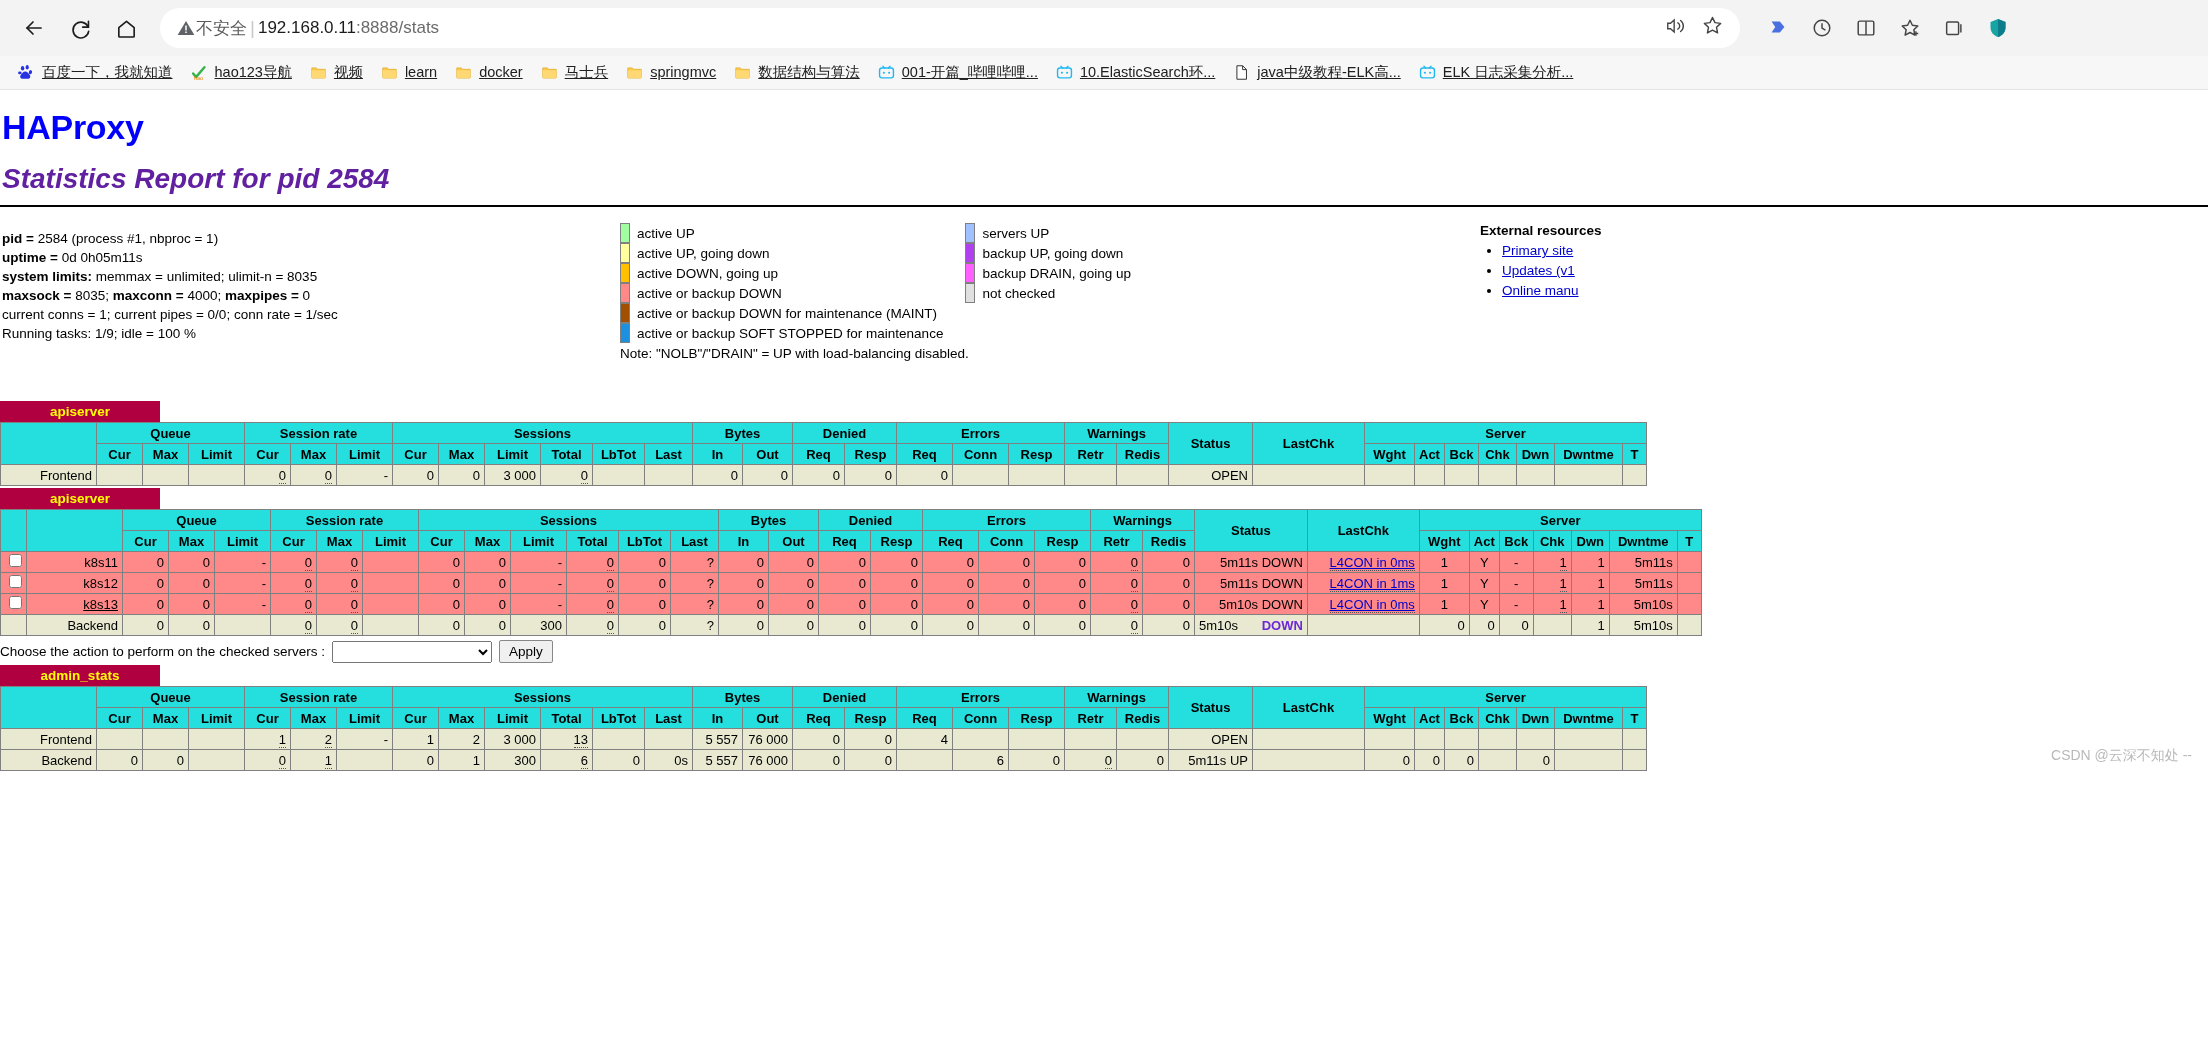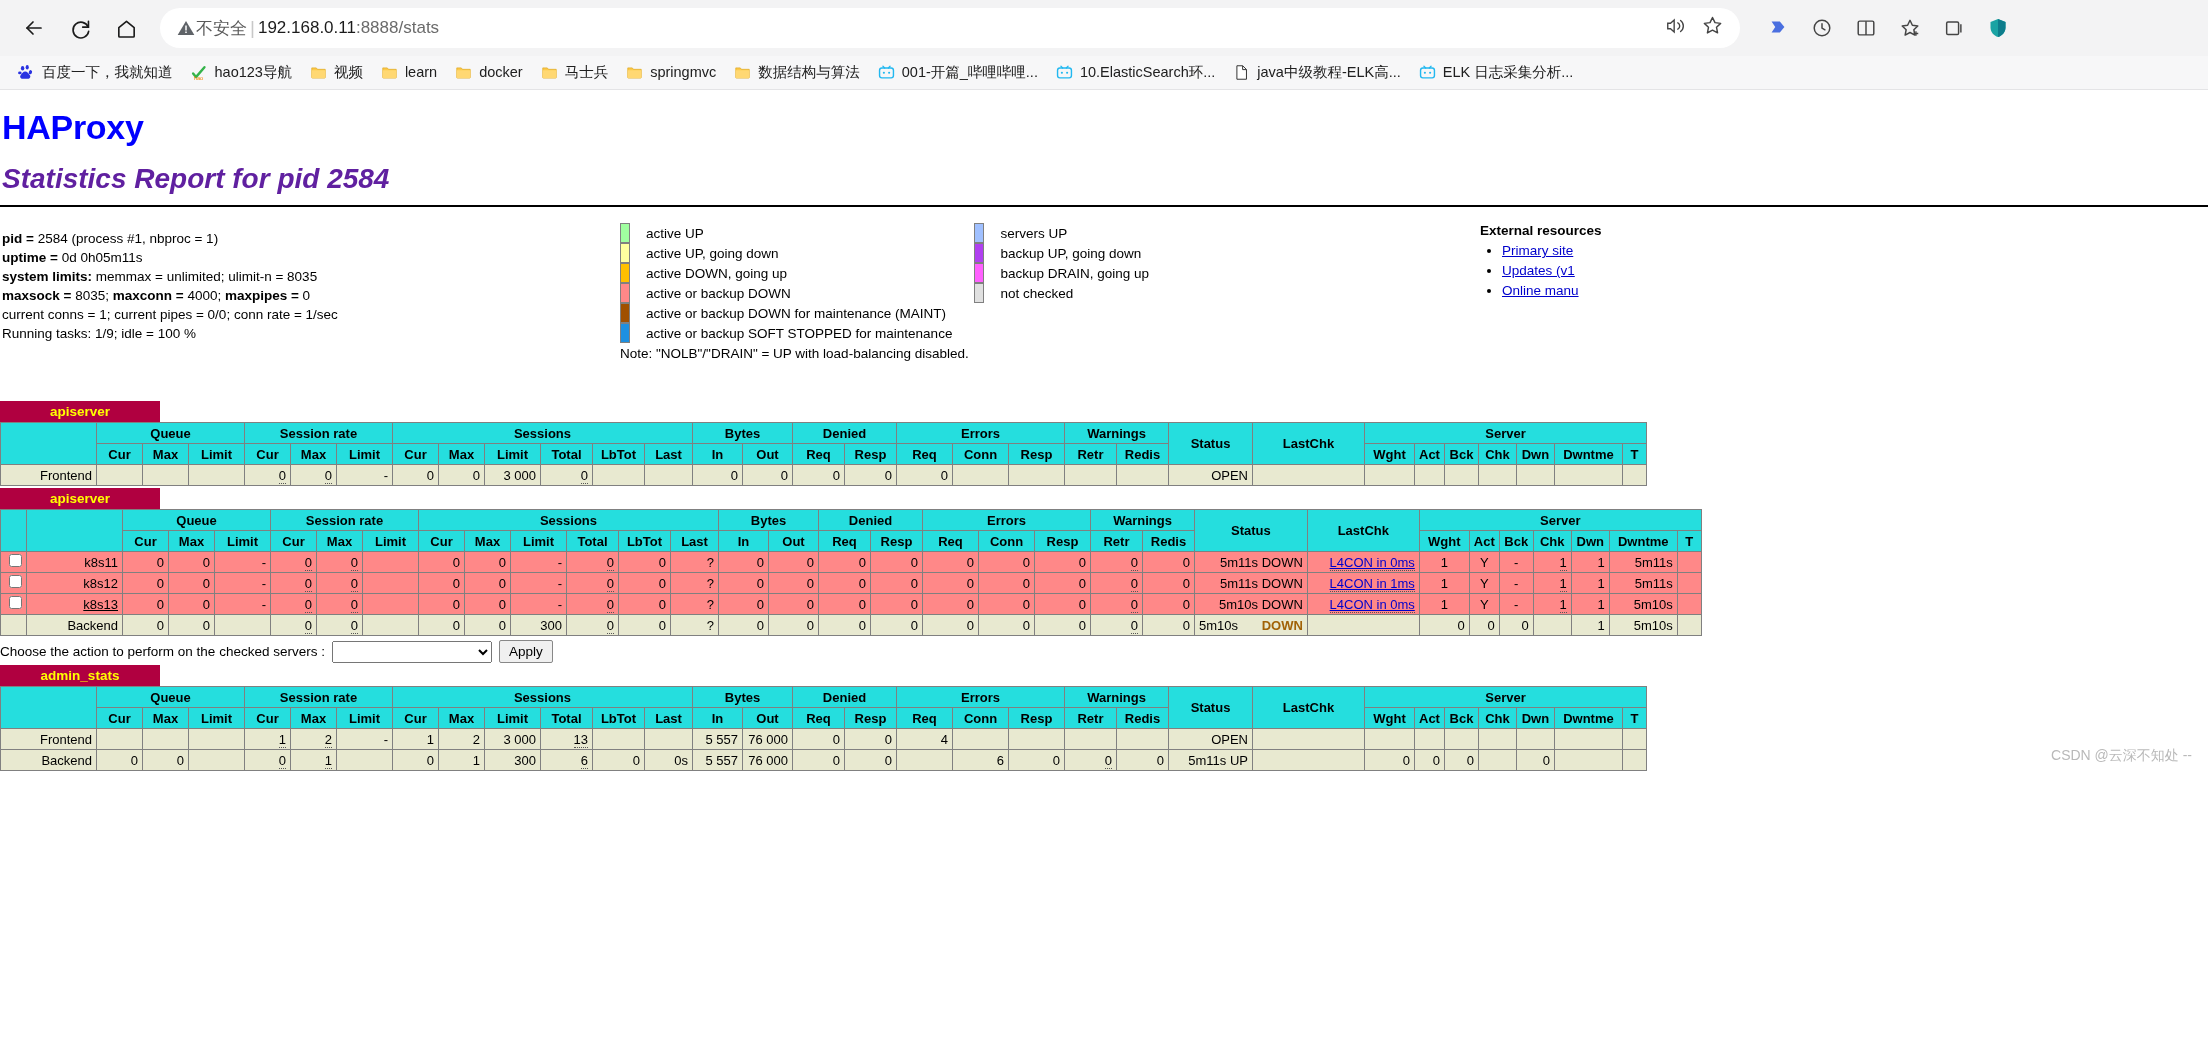--- a/index.html
+++ b/index.html
@@ -42,21 +42,21 @@
 
   
   .bookmarks {
     height:34px; display:flex; align-items:center;
     padding:0 10px; gap:2px; background:#f7f7f8;
     border-bottom:1px solid #e4e4e6;
     font-size:14.5px; color:#202020; white-space:nowrap; overflow:hidden;
   }
   .bm {
     display:flex; align-items:center; gap:7px;
-    padding:4px 8px; border-radius:5px; cursor:pointer; flex:0 0 auto;
+    padding:4px 8px; border-radius:5px; cursor:pointer; flex:0 0 auto;text-decoration:underline;
   }
   .bm-ico { width:17px; height:17px; flex:0 0 auto; display:block; }
   .bm-label { line-height:1; }
 
   
   .page { padding:0 0 0 0; background:#fff; position:relative; }
   .h1-haproxy {
     color:#0000ff; font-size:34px; font-weight:bold;
     margin:18px 0 0 2px; font-family:"Liberation Sans", sans-serif;
     letter-spacing:-0.3px;
@@ -74,21 +74,21 @@
   .info-area { position:relative; height:192px; font-size:13.5px; color:#000; }
 
   .proc-info { position:absolute; left:2px; top:22px; line-height:19px; font-size:13.5px;}
   .proc-info b { font-weight:bold; }
 
   
   .legend { position:absolute; left:620px; top:16px; font-size:13.5px; }
   .legend-cols { display:flex; }
   .legend-col { display:flex; flex-direction:column; }
   .legend-col.right { margin-left:22px; }
-  .lg-row { display:flex; align-items:center; height:20px;gap:9px; }
+  .lg-row { display:flex; align-items:center; height:20px; }
   .lg-sw { width:10px; height:20px; border:1px solid #808080; flex:0 0 auto; }
   .lg-txt { margin-left:7px; white-space:nowrap; }
   .legend-note { margin-top:3px; white-space:nowrap; }
 
   
   .disp-opt { position:absolute; left:1243px; top:16px; font-size:13.5px; }
   .disp-opt .hd { font-weight:bold; margin-bottom:3px; }
   .disp-opt ul { margin:0; padding-left:22px; }
   .disp-opt li { line-height:20px; }
   .disp-opt a { color:#0000cc; }
@@ -120,21 +120,21 @@
   }
   table.tbl th { background:#25dede; font-weight:bold; text-align:center; }
   table.tbl th.empty { background:#25dede; }
   td.nm { text-align:center; background:#e8e9d0; }
   tr.frontend td, tr.backend td { background:#e8e9d0; }
   tr.down td { background:#ff8888; }
   td.ck { text-align:center; width:26px; }
   td.sts { text-align:center; }
   .u { border-bottom:1px dotted #555; cursor:help; }
   .lnk { color:#0000cc; text-decoration:underline; cursor:pointer; }
-  .red-b { color:#a16207; font-weight:bold;padding-left:20px; }
+  .red-b { color:#6d28d9; font-weight:bold;padding-left:20px; }
   input[type=checkbox]{ width:13px; height:13px; margin:0; }
 
   .action-row {
     display:flex; align-items:center; gap:7px;
     font-size:13.5px; padding:4px 0 0 0;
   }
   .action-row select {
     width:160px; height:22px; font-size:13px;
     font-family:"Liberation Sans", sans-serif;
   }

